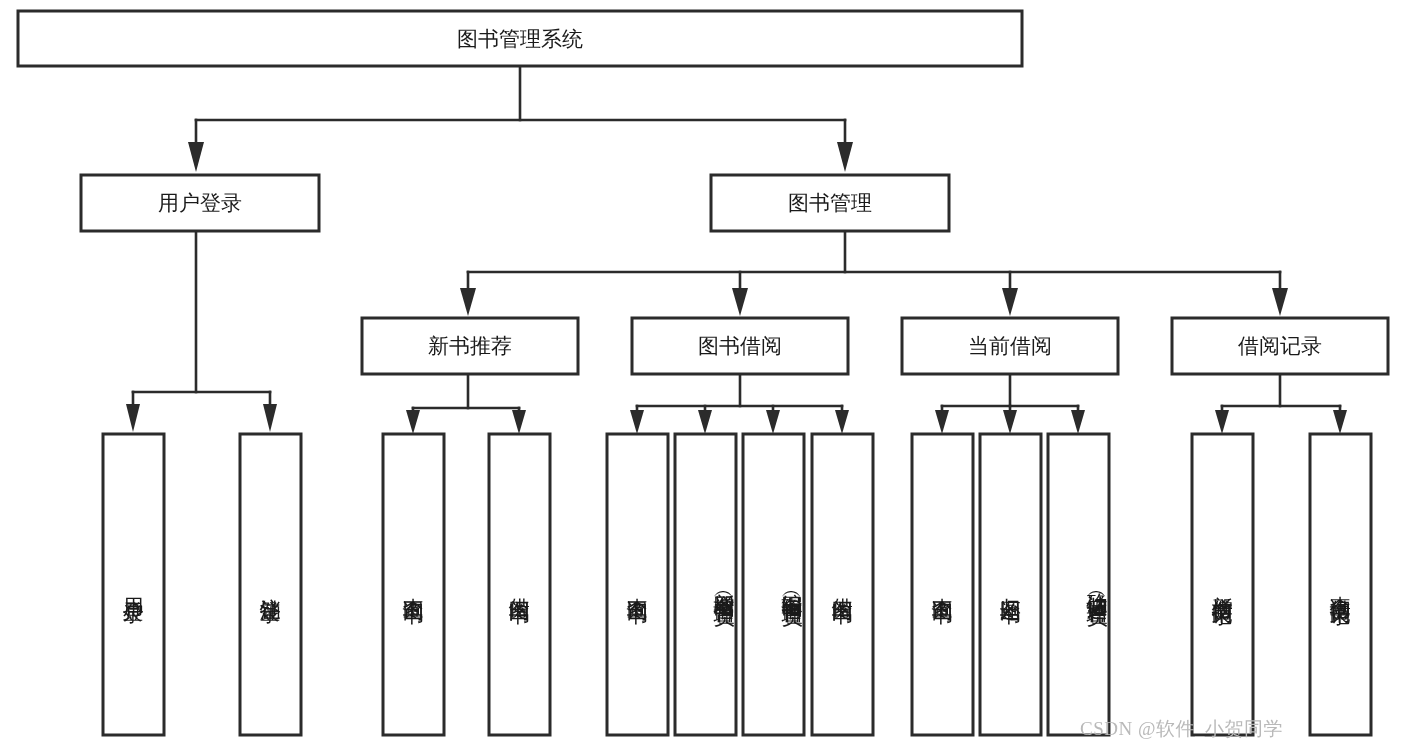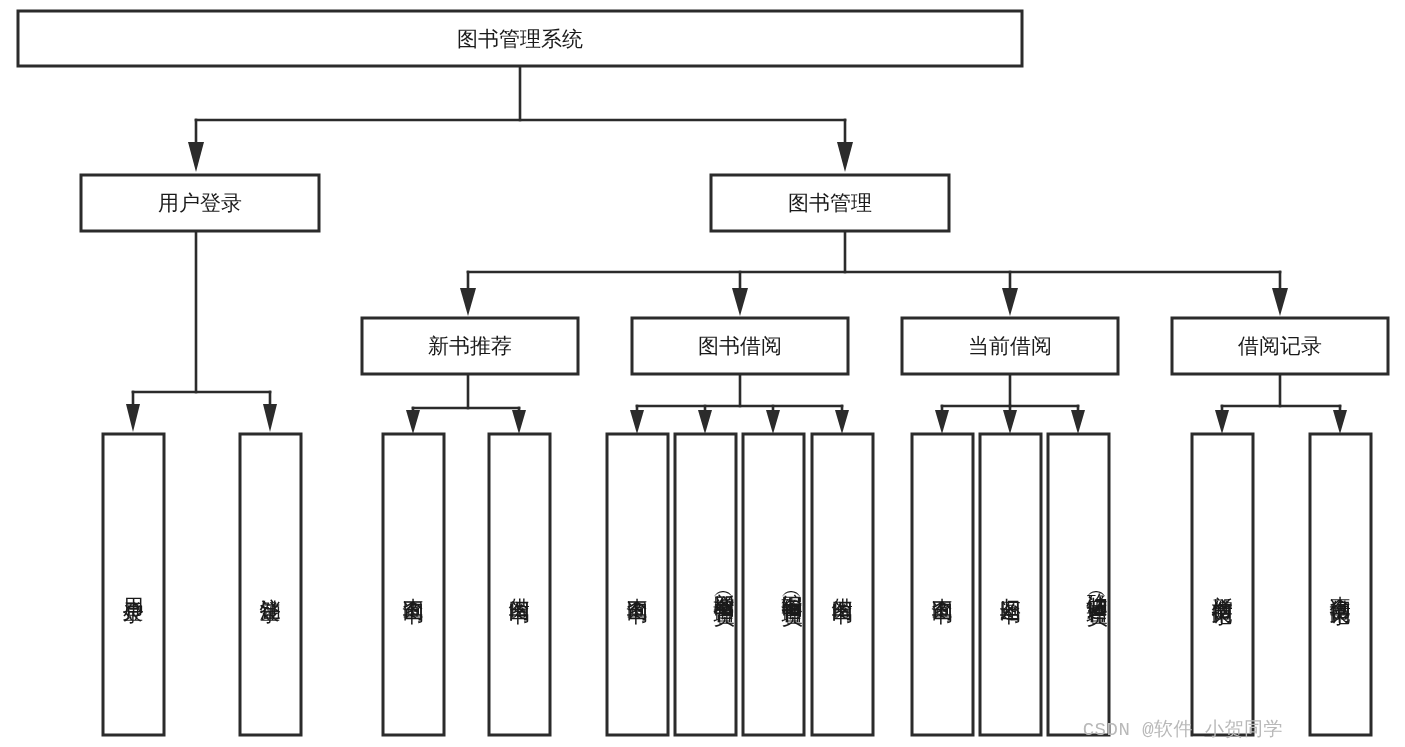--- a/index.html
+++ b/index.html
@@ -65,21 +65,21 @@
     align-items: center;
     justify-content: center;
     white-space: nowrap;
     pointer-events: none;
     user-select: none;
   }
   .watermark {
     position: absolute;
     right: 10px;
     bottom: 5px;
-    font-family: Liberation Mono, monospace;
+    font-family: Liberation Serif, serif;
     font-size: 19px;
     color: #b9b9b9;
     letter-spacing: 0.5px;
     white-space: nowrap;
   }
 </style>
 </head>
 <body>
 
 <div id="diagram-root">

